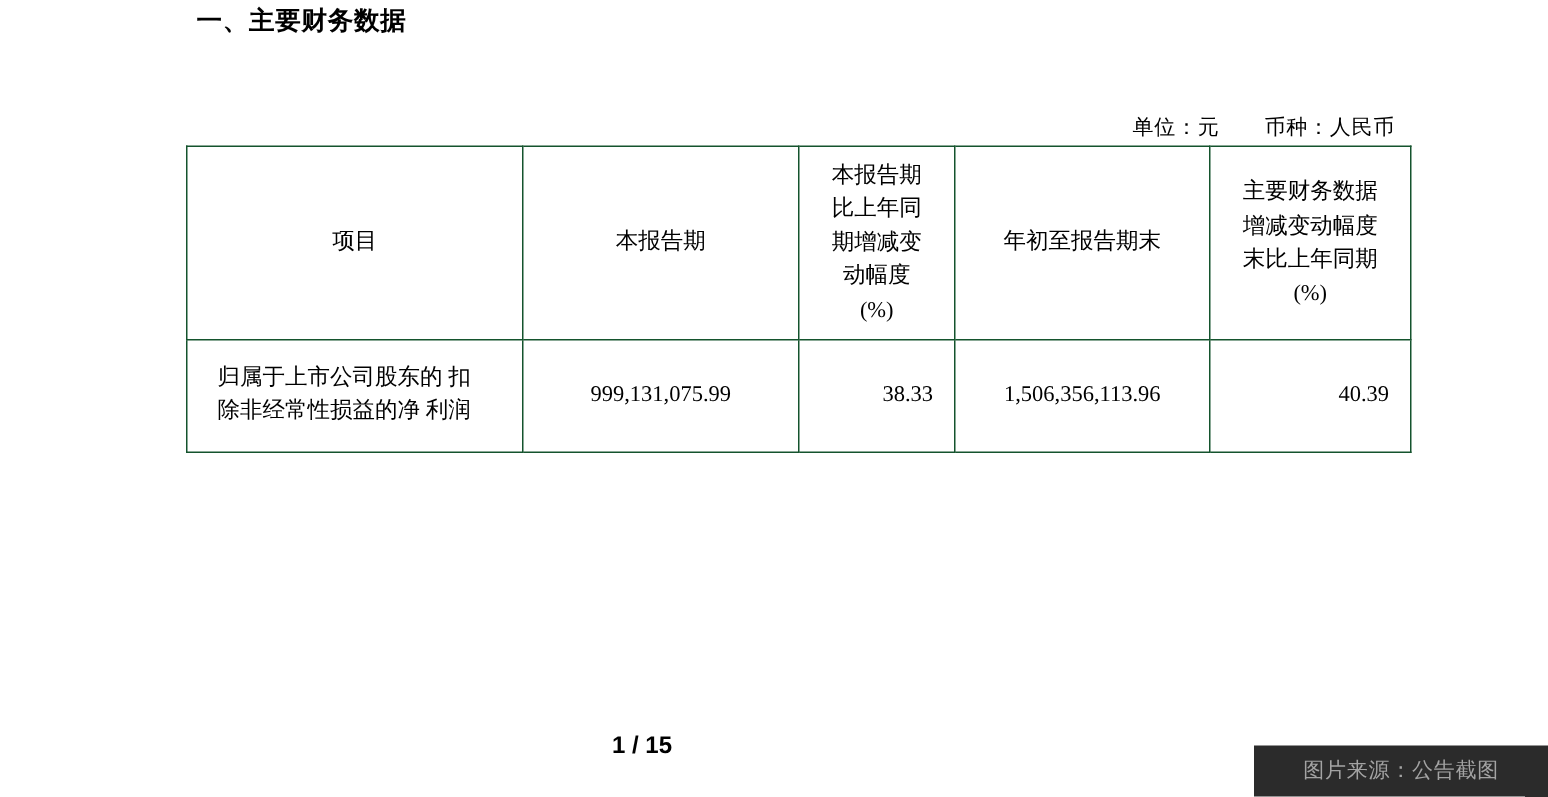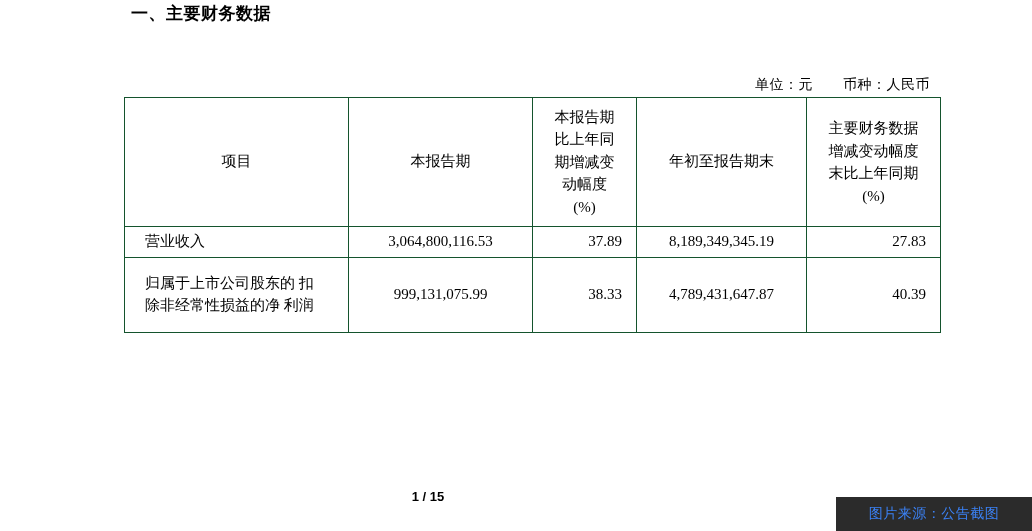--- a/index.html
+++ b/index.html
@@ -92,32 +92,32 @@
   }
   .row-h1 td { height: 24px; }
   .row-h2 td { height: 46px; }
   .row-h3 td { height: 68px; }
   .footer-page {
     position: absolute;
     left: 0;
     top: 489px;
     width: 856px;
     text-align: center;
-    font-size: 13px;
+    font-size: 16px;
     font-weight: bold;
     font-family: "Liberation Sans", sans-serif;
   }
   .source-badge {
     position: absolute;
     right: 0;
     bottom: 0;
     width: 196px;
     height: 34px;
     background: #2b2b2b;
-    color: #3b82f6;
+    color: #a3a3a3;
     font-family: "Liberation Sans", sans-serif;
     font-size: 14px;
     display: flex;
     align-items: center;
     justify-content: center;
     letter-spacing: 0.5px;
   }
 </style>
 </head>
 <body>
@@ -152,41 +152,32 @@
         </td>
         <td>年初至报告期末</td>
         <td>
           <span class="multiline">主要财务数据</span>
           <span class="multiline">增减变动幅度</span>
           <span class="multiline">末比上年同期</span>
           <span class="multiline">(%)</span>
         </td>
       </tr>
 
-      <tr class="row-h1">
-        <td class="label-cell">
-          <span class="multiline">营业收入</span>
-        </td>
-        <td class="num-cell">3,064,800,116.53</td>
-        <td class="pct-cell">37.89</td>
-        <td class="num-cell">8,189,349,345.19</td>
-        <td class="pct-cell">27.83</td>
-      </tr>
 
 
 
       <tr class="row-h3">
         <td class="label-cell">
           <span class="multiline">归属于上市公司股东的</span>
           <span class="multiline">扣除非经常性损益的净</span>
           <span class="multiline">利润</span>
         </td>
         <td class="num-cell">999,131,075.99</td>
         <td class="pct-cell">38.33</td>
-        <td class="num-cell">4,789,431,647.87</td>
+        <td class="num-cell">1,506,356,113.96</td>
         <td class="pct-cell">40.39</td>
       </tr>
 
     </tbody>
   </table>
 
   <div class="footer-page">1 / 15</div>
 
   <div class="source-badge">图片来源：公告截图</div>
 

